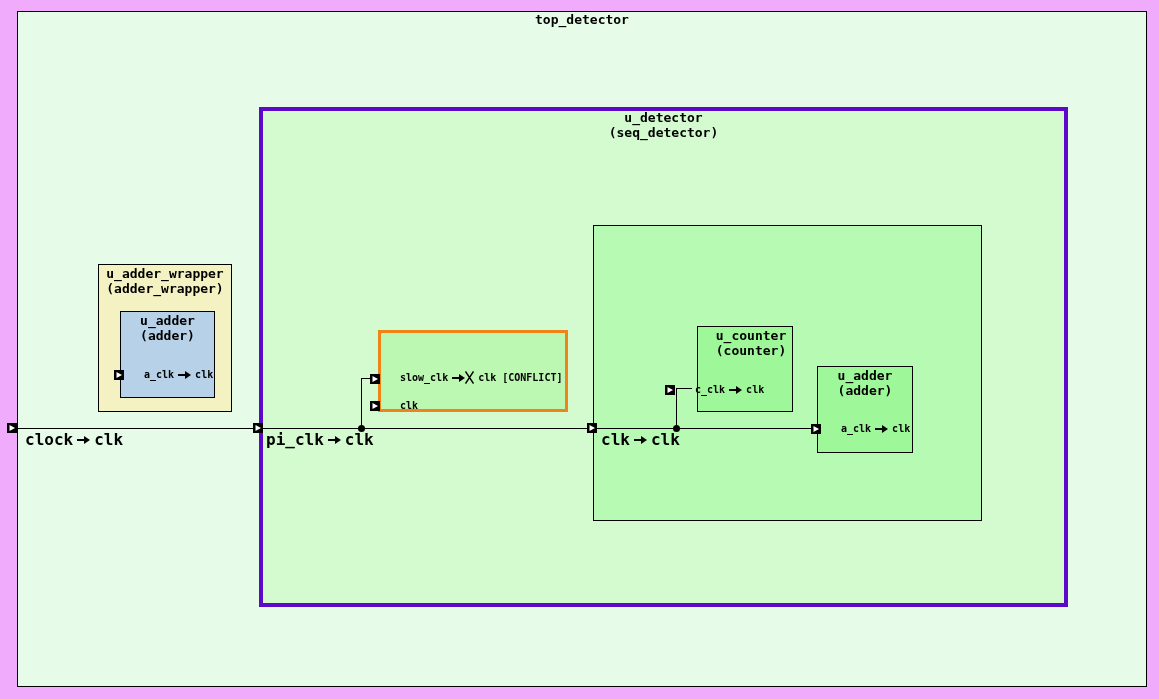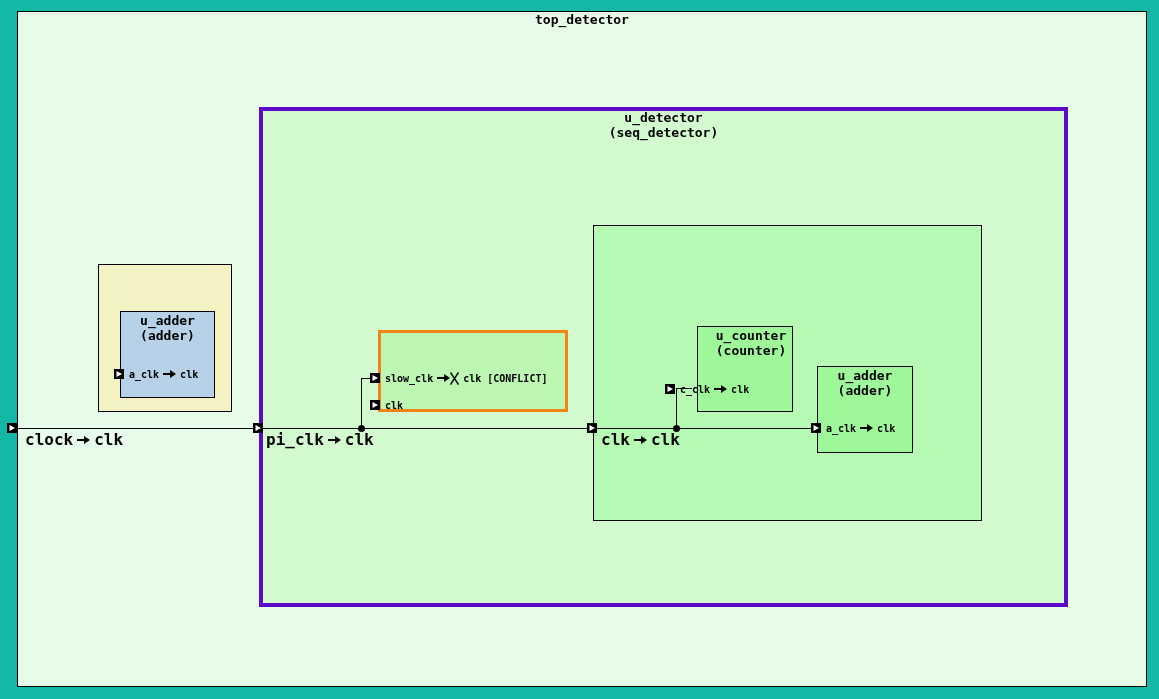--- a/index.html
+++ b/index.html
@@ -1,54 +1,55 @@
 <!DOCTYPE html>
 <html style="--top-fill: #e6fce9; --detector-fill: #d3fbcf; --detector-border: #5c0ac8; --monitor-fill: #bdf8b3; --monitor-border: #f08418; --alu-fill: #b7fab3; --leaf-green-fill: #9ef899; --wrapper-fill: #f4f2c2; --adder-blue-fill: #b6d1e8; --wire: #000000;"><head>
 <meta charset="utf-8">
 <style>
   html,body{margin:0;padding:0;background:#fff;}
   .stage{
-    position:relative;width:1159px;height:699px;background:#14b8a6;overflow:hidden;
+    position:relative;width:1159px;height:699px;background:#f0abfc;overflow:hidden;
     font-family:"DejaVu Sans Mono","Liberation Mono",monospace;color:#000;
   }
   .box{position:absolute;box-sizing:border-box;border:1px solid #000;}
   .box-top{background:var(--top-fill);}
   .box-wrapper{background:var(--wrapper-fill);}
   .box-blue{background:var(--adder-blue-fill);}
   .box-detector{background:var(--detector-fill);border:4px solid var(--detector-border);}
   .box-monitor{background:var(--monitor-fill);border:3px solid var(--monitor-border);}
   .box-alu{background:var(--alu-fill);}
   .box-leaf{background:var(--leaf-green-fill);}
   .title{
     position:absolute;text-align:center;font-weight:bold;font-size:13px;line-height:15px;
     white-space:pre;pointer-events:none;
   }
   .wire{position:absolute;background:#000;}
   .dot{position:absolute;width:7px;height:7px;background:#000;border-radius:50%;}
-  .port{position:absolute;display:flex;align-items:center;gap:5px;height:12px;}
+  .port{position:absolute;display:flex;align-items:flex-end;gap:20px;height:12px;}
   .pg{display:inline-block;width:10px;height:10px;line-height:0;flex:0 0 auto;}
   .pt{font-size:10px;font-weight:bold;white-space:nowrap;display:inline-flex;align-items:center;}
   .wlabel{position:absolute;font-size:16px;font-weight:bold;white-space:nowrap;display:inline-flex;align-items:center;}
   .ar{position:relative;display:inline-block;width:13px;height:9px;margin:0 4px;flex:0 0 auto;}
   .ar::before{content:"";position:absolute;left:0;top:3.5px;width:7px;height:2px;background:#000;}
   .ar::after{content:"";position:absolute;left:7px;top:0.5px;width:0;height:0;
     border-left:6px solid #000;border-top:4px solid transparent;border-bottom:4px solid transparent;}
   .ar-tight{margin-right:0;}
   .xx{display:inline-block;width:9px;height:13px;line-height:0;margin:0 4px 0 0;flex:0 0 auto;}
   .tag{margin-left:6px;}
 </style>
 </head>
 <body>
 
 <div class="stage">
 
   <div class="box box-top" style="left:17px;top:11px;width:1130px;height:676px;"></div>
   <div class="title" style="left:17px;top:12px;width:1130px;"><span>top_detector</span></div>
 
   <div class="box box-wrapper" style="left:98px;top:264px;width:134px;height:148px;"></div>
+  <div class="title" style="left:98px;top:266px;width:134px;"><span>u_adder_wrapper</span><br><span>(adder_wrapper)</span></div>
 
   <div class="box box-blue" style="left:120px;top:311px;width:95px;height:87px;"></div>
   <div class="title" style="left:120px;top:313px;width:95px;"><span>u_adder</span><br><span>(adder)</span></div>
 
   <div class="box box-detector" style="left:259px;top:107px;width:809px;height:500px;"></div>
   <div class="title" style="left:259px;top:110px;width:809px;"><span>u_detector</span><br><span>(seq_detector)</span></div>
 
   <div class="box box-alu" style="left:593px;top:225px;width:389px;height:296px;"></div>
 
   <div class="box box-monitor" style="left:378px;top:330px;width:190px;height:82px;"></div>

